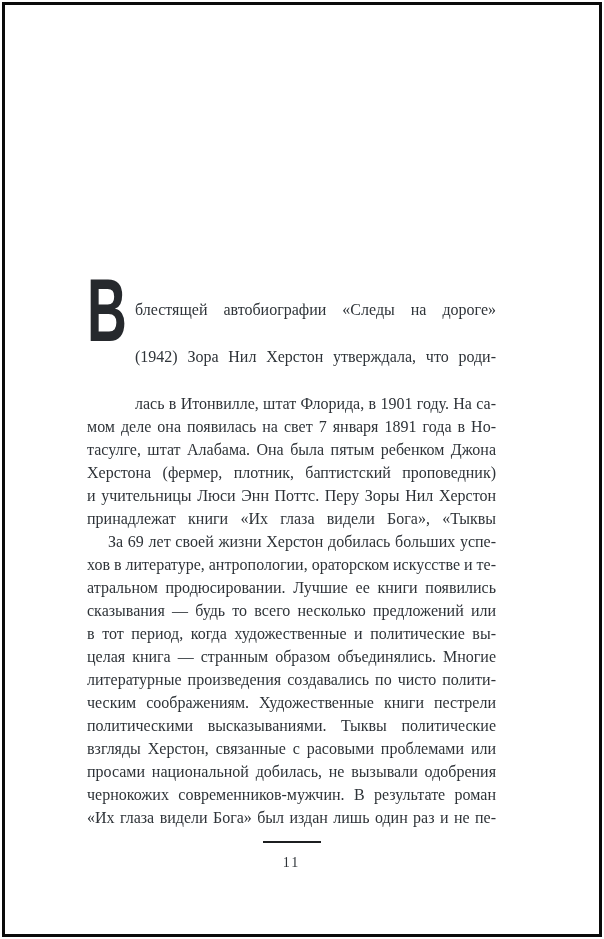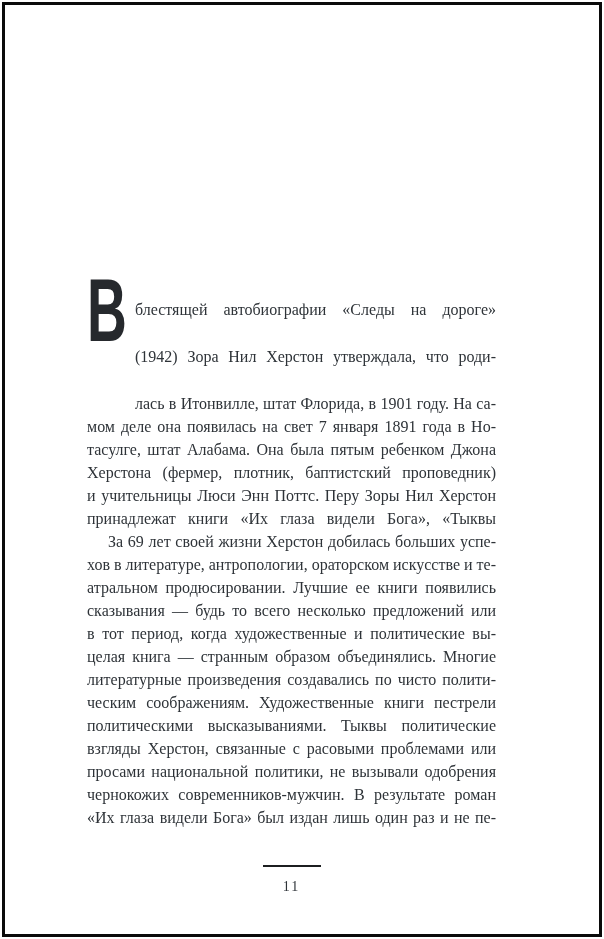--- a/index.html
+++ b/index.html
@@ -51,21 +51,21 @@
     height: 23px;
     overflow: hidden;
   }
   .line.dropgap  { padding-left: 48px; margin-top: 24px; }
   .line.lastline { text-align-last: left; }
   .line.firstindent { padding-left: 21px; }
   .footer {
     position: absolute;
     left: 82px;
     width: 409px;
-    top: 851px;
+    top: 827px;
     text-align: center;
   }
   .rule {
     display: inline-block;
     width: 58px;
     height: 2px;
     background: #1c1e20;
     vertical-align: middle;
   }
   .pagenum {
@@ -94,21 +94,21 @@
           <div class="line firstindent">За 69 лет своей жизни Херстон добилась больших успе-</div>
           <div class="line">хов в литературе, антропологии, ораторском искусстве и те-</div>
           <div class="line">атральном продюсировании. Лучшие ее книги появились</div>
           <div class="line">сказывания — будь то всего несколько предложений или</div>
           <div class="line">в тот период, когда художественные и политические вы-</div>
           <div class="line">целая книга — странным образом объединялись. Многие</div>
           <div class="line">литературные произведения создавались по чисто полити-</div>
           <div class="line">ческим соображениям. Художественные книги пестрели</div>
           <div class="line">политическими высказываниями. Тыквы политические</div>
           <div class="line">взгляды Херстон, связанные с расовыми проблемами или во-</div>
-          <div class="line">просами национальной политики, не вызывали одобрения</div>
+          <div class="line">просами национальной добилась, не вызывали одобрения</div>
           <div class="line">чернокожих современников-мужчин. В результате роман</div>
           <div class="line">«Их глаза видели Бога» был издан лишь один раз и не пе-</div>
         </div>
     </div>
     <div class="footer">
       <div class="rule"></div>
       <div class="pagenum" style="color: rgb(46, 51, 56);">11</div>
     </div>
   </div>
 </div>

